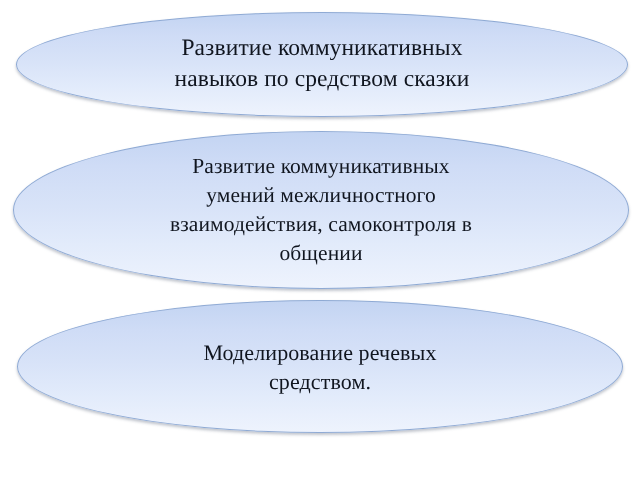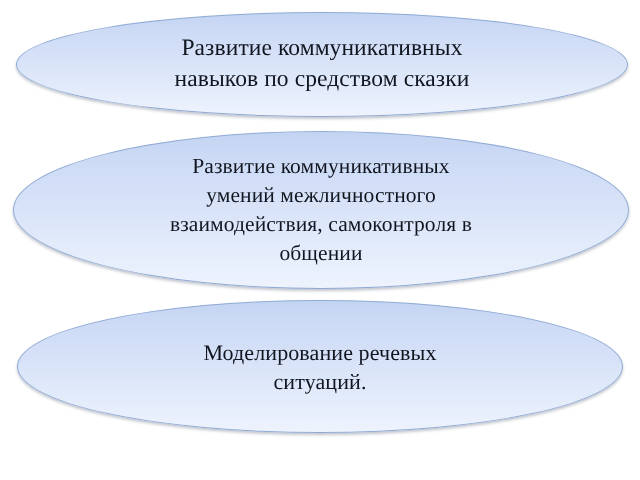--- a/index.html
+++ b/index.html
@@ -96,16 +96,16 @@
 
   <div class="ellipse" id="ellipse-2">
     <div class="txt">Развитие коммуникативных
 умений межличностного
 взаимодействия, самоконтроля в
 общении</div>
   </div>
 
   <div class="ellipse" id="ellipse-3">
     <div class="txt">Моделирование речевых
-ситуаций.</div>
+средством.</div>
   </div>
 
 </div>
 
 </body></html>

